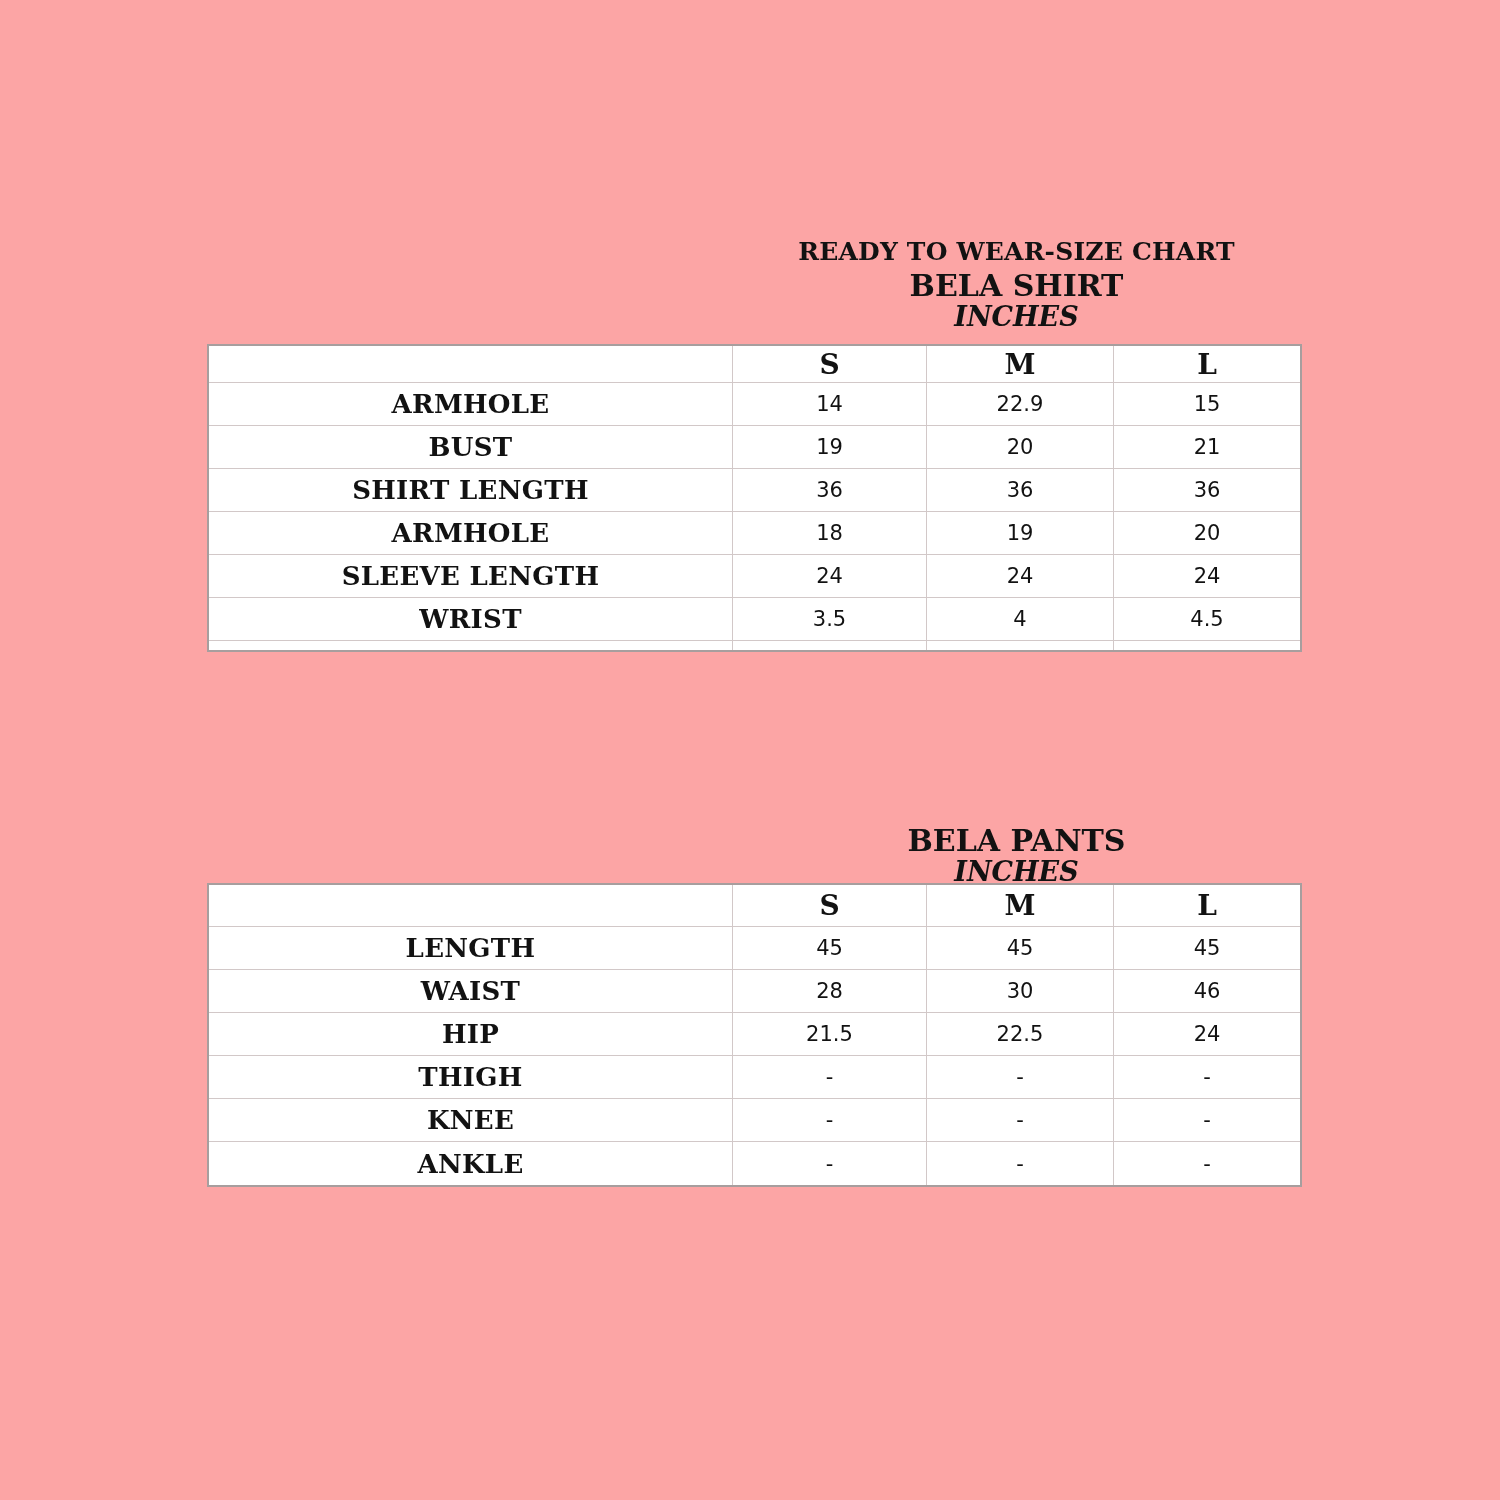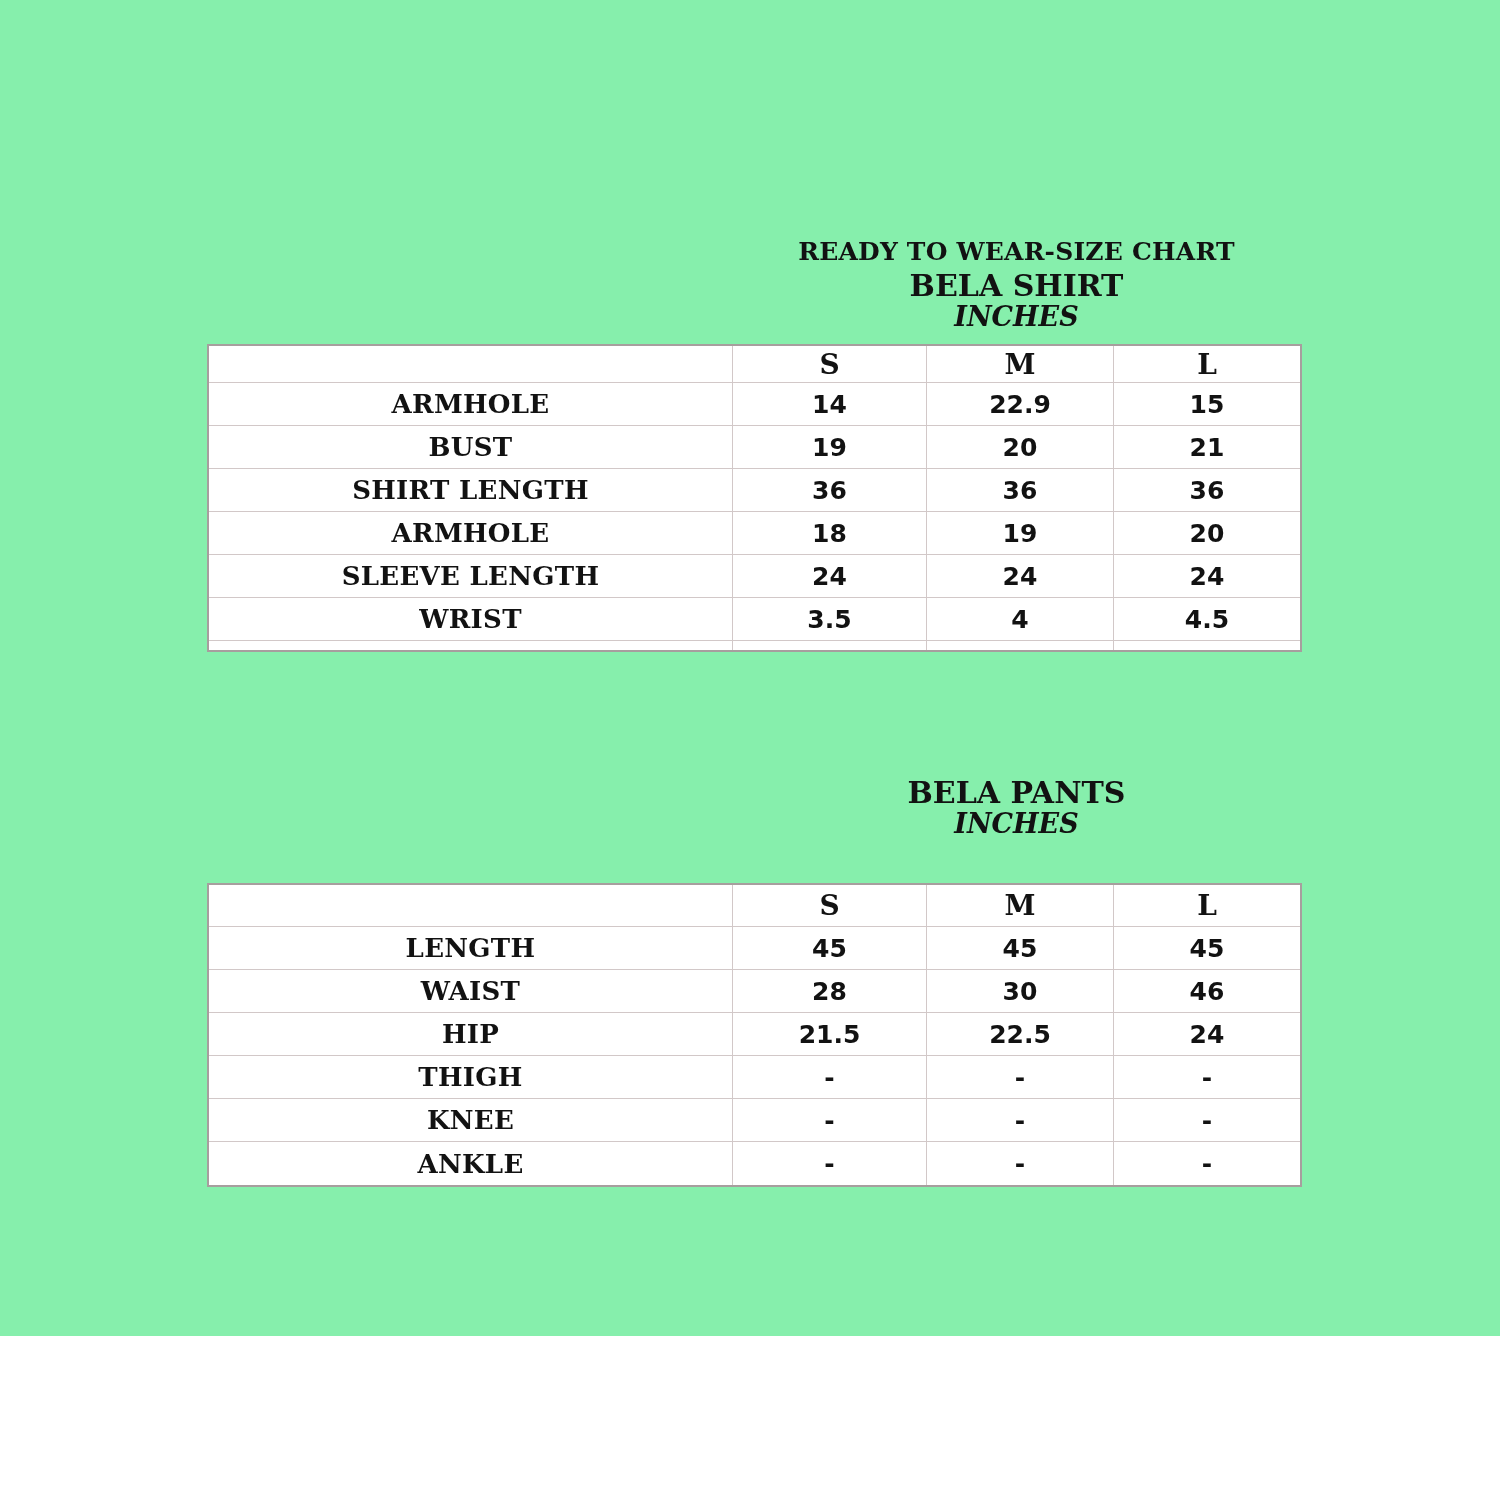--- a/index.html
+++ b/index.html
@@ -1,35 +1,35 @@
 <!DOCTYPE html>
 <html><head>
 <meta charset="utf-8">
 <style>
   html, body { margin: 0; padding: 0; background: #ffffff; }
   .canvas {
     position: relative;
     width: 1500px;
-    height: 1336px;
-    background: #86efac;
+    height: 1500px;
+    background: #fca5a5;
     overflow: hidden;
   }
 
   
   .heading-block {
     position: absolute;
     left: 733px;
     width: 567px;
     text-align: center;
     color: #121212;
     font-family: "DejaVu Serif", "Liberation Serif", serif;
     font-weight: bold;
   }
   #shirt-headings { top: 234px; }
-  #pants-headings { top: 776px; }
+  #pants-headings { top: 824px; }
   .h-main { font-size: 25px; line-height: 35px; letter-spacing: 0.2px; }
   .h-sub  { font-size: 30px; line-height: 33px; }
   .h-unit { font-size: 27px; line-height: 30px; font-style: italic; }
 
   .size-table {
     position: absolute;
     left: 207px;
     display: grid;
     grid-template-columns: 524px 194px 187px 186px;
     border: 2px solid #a79e9e;
@@ -56,22 +56,21 @@
     font-size: 28px;
   }
   .cell.rowlabel {
     font-family: "DejaVu Serif", "Liberation Serif", serif;
     font-weight: bold;
     font-size: 26px;
     letter-spacing: 0.3px;
   }
   .cell.value {
     font-family: "DejaVu Sans", "Liberation Sans", sans-serif;
-    font-size: 25px;
-    font-weight: bold;
+    font-size: 21px;
   }
 </style>
 </head>
 <body>
 
 <div class="canvas">
 
   <div class="heading-block" id="shirt-headings">
     <div class="h-main">READY TO WEAR-SIZE CHART</div>
     <div class="h-sub">BELA SHIRT</div>

